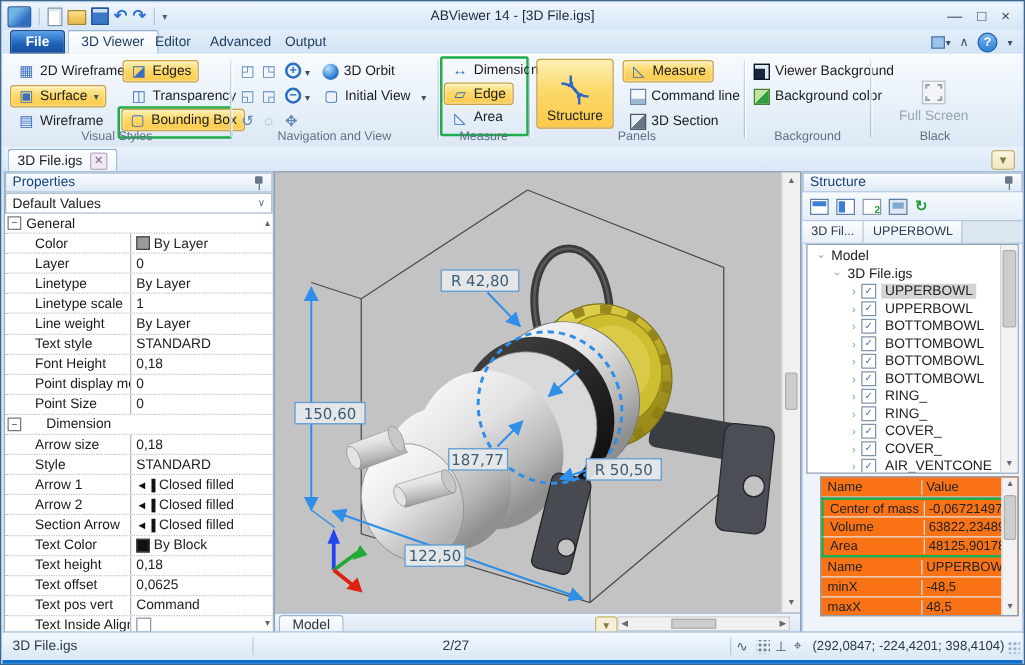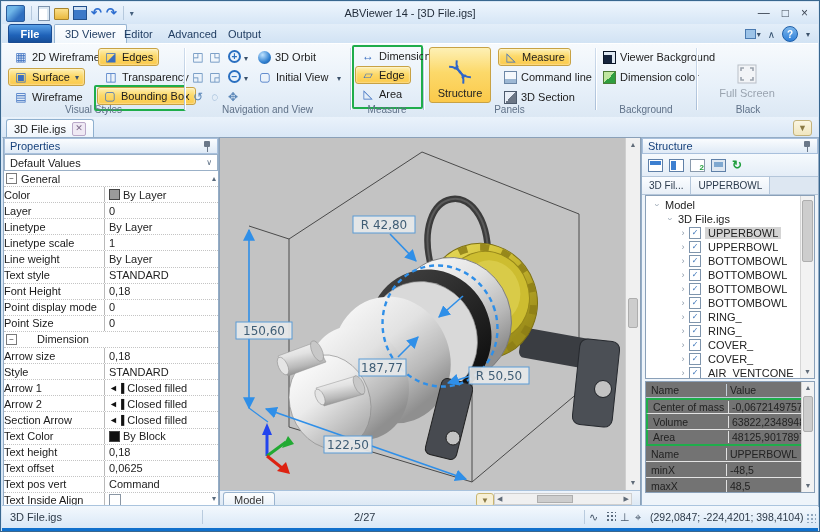--- a/index.html
+++ b/index.html
@@ -76,21 +76,21 @@
   .pin::before{content:"";position:absolute;left:2px;top:1px;width:6px;height:6px;background:#6a7788;border-radius:1px}
   .pin::after{content:"";position:absolute;left:4.5px;top:7px;width:1px;height:5px;background:#6a7788}
 
   
   .leftpanel{position:absolute;left:2px;top:136px;width:216px;height:370px;background:#fff;border:1px solid #95adc6;box-sizing:border-box}
   .combo{position:absolute;left:0;right:0;top:16px;height:17px;background:#fff;border:1px solid #9bb1c8;box-sizing:border-box;
     display:flex;align-items:center;padding:0 5px;color:#222}
   .combo .caret{margin-left:auto;color:#5a6e84}
   .pgrid{position:absolute;left:0;right:0;top:33px;bottom:0;overflow:hidden;background:#fff}
   .prow{height:16.1px;display:flex;align-items:center;border-bottom:1px dotted #c4c4c4;box-sizing:border-box}
-  .pname{width:100px;box-sizing:border-box;color:#1a1a1a;white-space:nowrap;overflow:hidden}
+  .pname{width:100px;padding-left:24px;box-sizing:border-box;color:#1a1a1a;white-space:nowrap;overflow:hidden}
   .pgroup .pname{padding-left:14px}
   .pval{flex:1;border-left:1px solid #b9b9b9;height:100%;display:flex;align-items:center;padding-left:4px;gap:3px;overflow:hidden;white-space:nowrap}
   .minus{display:inline-flex;width:9px;height:9px;border:1px solid #7a7a7a;background:#fff;font-size:8px;line-height:7px;
     align-items:center;justify-content:center;color:#333;margin:0 4px 0 2px;flex:none}
   .swatch{width:9px;height:9px;border:1px solid #444;flex:none}
   .arric{color:#111;font-size:9px;flex:none}
   .cbx{width:10px;height:10px;border:1px solid #8a96a4;background:#fff;flex:none}
   .scrhint{position:absolute;right:2px;font-size:8px;color:#5a6b7d}
 
   
@@ -123,21 +123,21 @@
   .stab{height:100%;display:flex;align-items:center;padding:0 7px;border-right:1px solid #b4c6da;background:linear-gradient(#fbfdff,#e8eff7);color:#2b3a4c;font-size:10px}
   .streebox{position:absolute;left:3px;right:3px;top:57px;height:184px;background:#fff;border:1px solid #8aa0b8;box-sizing:border-box;overflow:hidden}
   .trow{height:14px;display:flex;align-items:center;white-space:nowrap}
   .texp{width:10px;text-align:center;color:#8a98a8;font-size:9px;flex:none}
   .texp.down{display:inline-block;transform:rotate(90deg)}
   .tcb{width:10px;height:10px;border:1px solid #7e94ac;background:#fff;color:#3a73b8;font-size:8px;line-height:9px;
     text-align:center;margin:0 4px 0 1px;flex:none}
   .tlabel{padding:0 3px}
   .trow.sel .tlabel{background:#d4d4d4}
   .streescroll{position:absolute;right:0;top:0;bottom:0;width:13px;background:#f2f2f2;border-left:1px solid #d5d5d5}
-  .stable{position:absolute;left:3px;right:3px;top:243px;height:112px;background:#737373;border:1px solid #8aa0b8;box-sizing:border-box;overflow:hidden;font-size:10.5px}
+  .stable{position:absolute;left:14px;right:3px;top:243px;height:112px;background:#f97316;border:1px solid #8aa0b8;box-sizing:border-box;overflow:hidden;font-size:10.5px}
   .throw{height:16px;display:flex;align-items:center;border-bottom:1px solid #e4e4e4;box-sizing:border-box;position:relative}
   .thead{font-weight:normal;color:#222;border-bottom:1px solid #b9c6d4}
   .tc1{width:80px;padding-left:5px;box-sizing:border-box;overflow:hidden;white-space:nowrap}
   .tc2{flex:1;padding-left:3px;overflow:hidden;white-space:nowrap;border-left:1px solid #e0e0e0}
   .throw.hl{border-left:2px solid #1fad4b;border-right:2px solid #1fad4b}
   .throw.hlf{border-top:2px solid #1fad4b}
   .throw.hll{border-bottom:2px solid #1fad4b}
   .stscroll{position:absolute;right:0;top:0;bottom:0;width:12px;background:#f2f2f2;border-left:1px solid #d5d5d5}
   .filter{position:absolute;left:3px;right:3px;bottom:3px;height:16px;border:1px solid #9bb1c8;background:#fff;
     font-size:10.5px;color:#9aa3ad;padding:0 4px;box-sizing:border-box;font-family:"Liberation Sans",sans-serif}
@@ -300,21 +300,21 @@
     </div>
     <div class="rg-sep" style="left:593px"></div>
 
     <div class="rgroup" style="left:595px;width:98px">
       <div class="rbtn" style="left:3px;top:4px;padding:0 2px">
           <span class="sq sq-black"></span>
           <span>Viewer Background</span>
         </div>
       <div class="rbtn" style="left:3px;top:24px;padding:0 2px">
           <span class="sq sq-bgcolor"></span>
-          <span>Dimension color</span>
+          <span>Background color</span>
         </div>
       <div class="rg-label">Background</div>
     </div>
     <div class="rg-sep" style="left:694px"></div>
 
     <div class="rgroup" style="left:696px;width:100px">
       <div class="bigbtn disabled" style="left:18px">
         <svg width="22" height="22" viewBox="0 0 22 22">
           <rect x="2" y="2" width="18" height="18" fill="#f2f4f7" stroke="#b9bfc8"></rect>
           <g stroke="#9aa2ad" stroke-width="1.6" fill="none">

